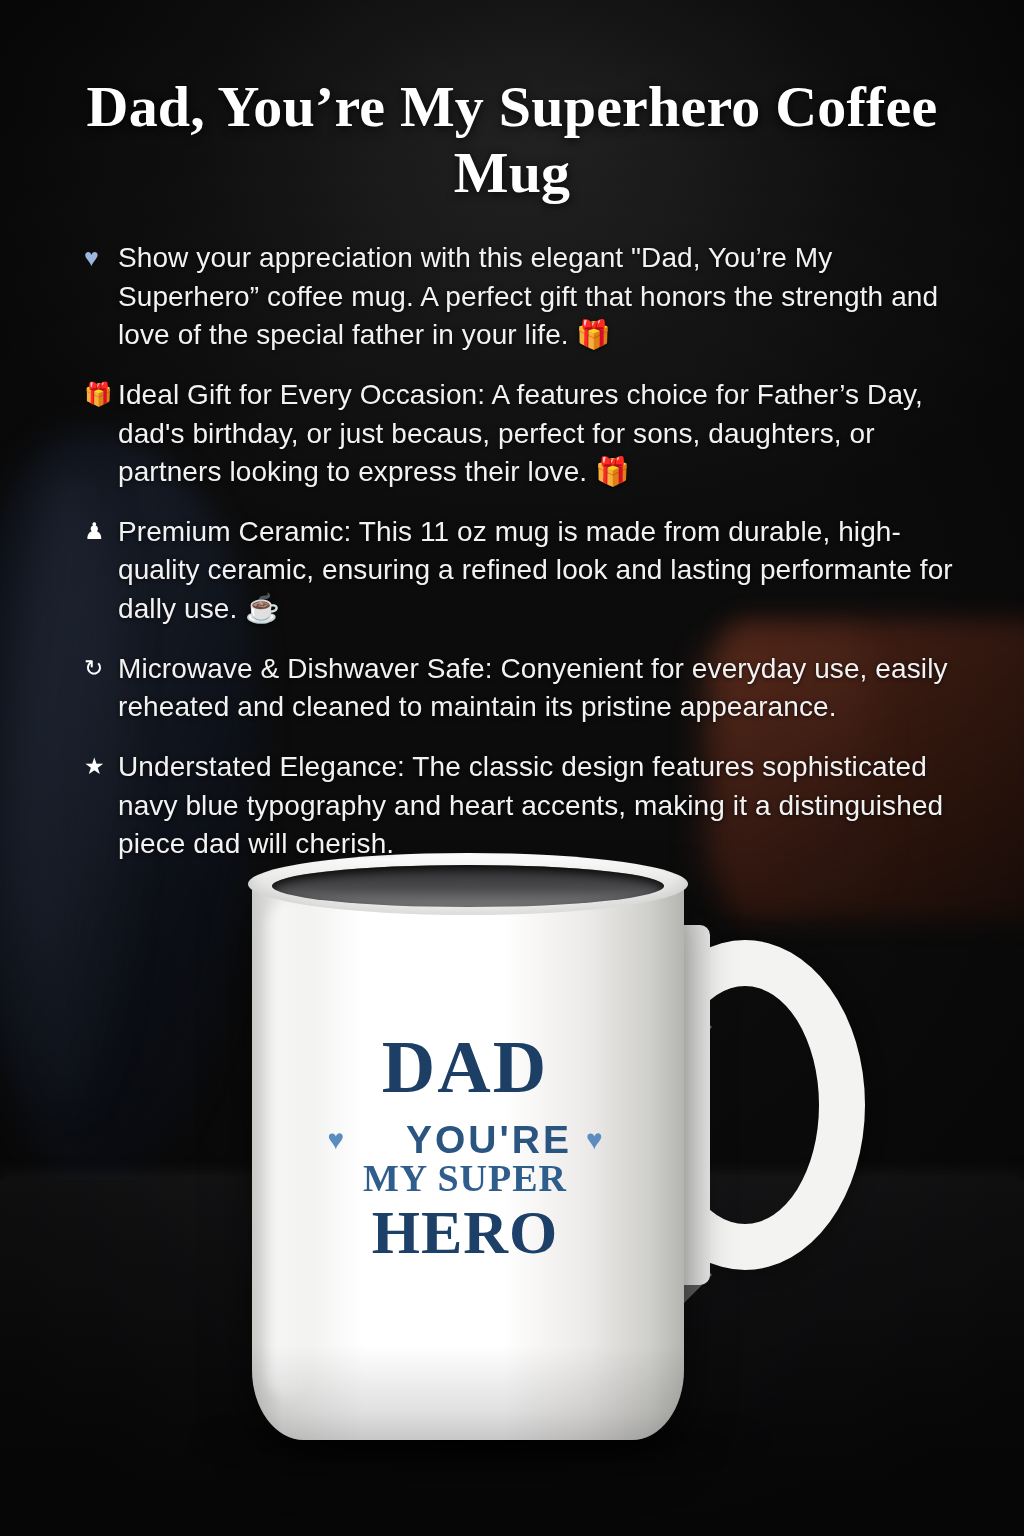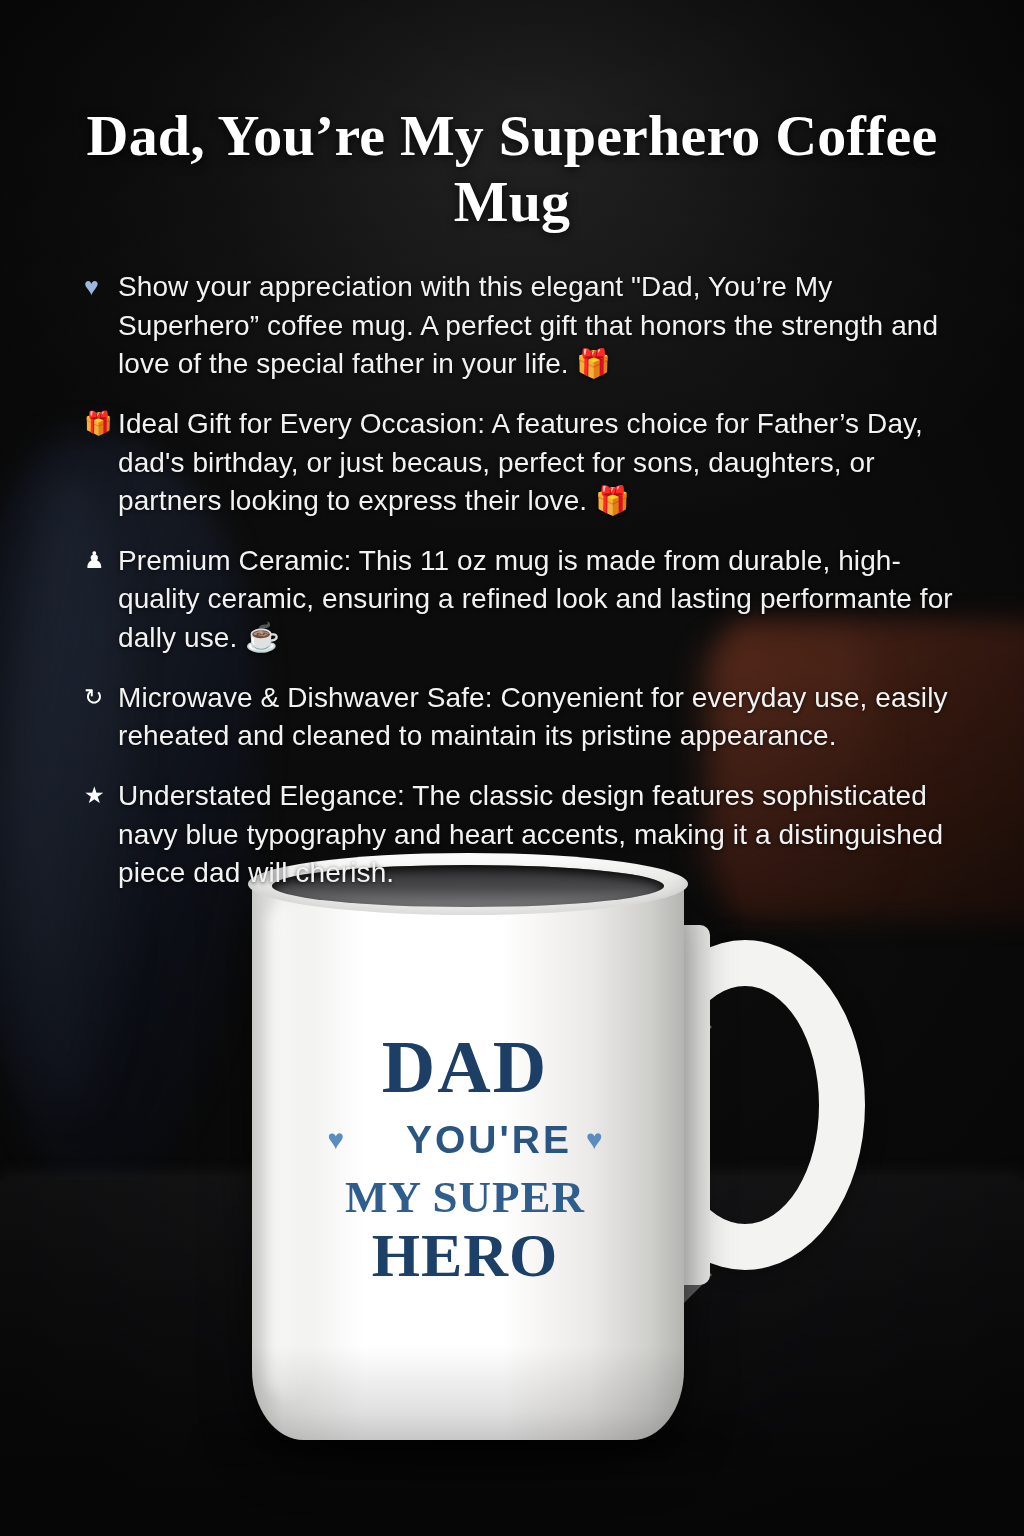--- a/index.html
+++ b/index.html
@@ -89,21 +89,20 @@
 
   .title {
     font-family: "Liberation Serif", serif;
     font-weight: 700;
     font-size: 58px;
     line-height: 1.13;
     text-align: center;
     letter-spacing: .2px;
     text-shadow: 0 2px 10px rgba(0,0,0,.8);
     padding: 0 8px;
-    margin-top: 29px;
   }
 
   .bullets {
     margin-top: 34px;
     list-style: none;
   }
 
   .bullet {
     display: flex;
     align-items: flex-start;
@@ -244,25 +243,25 @@
     letter-spacing: 3px;
     color: #2b5581;
     margin-left: 48px;
   }
   .art-heart {
     color: #5a8cc0;
     font-size: 28px;
     line-height: 1;
   }
   .art-mysuper {
-    font-size: 45px;
+    font-size: 38px;
     font-weight: 700;
     letter-spacing: 1px;
     color: #2f5d8c;
-    margin-top: 16px;
+    margin-top: 0;
   }
   .art-hero {
     font-size: 62px;
     font-weight: 700;
     letter-spacing: 1px;
     color: #1d4068;
     margin-top: 4px;
   }
 
   .mug-gloss {

